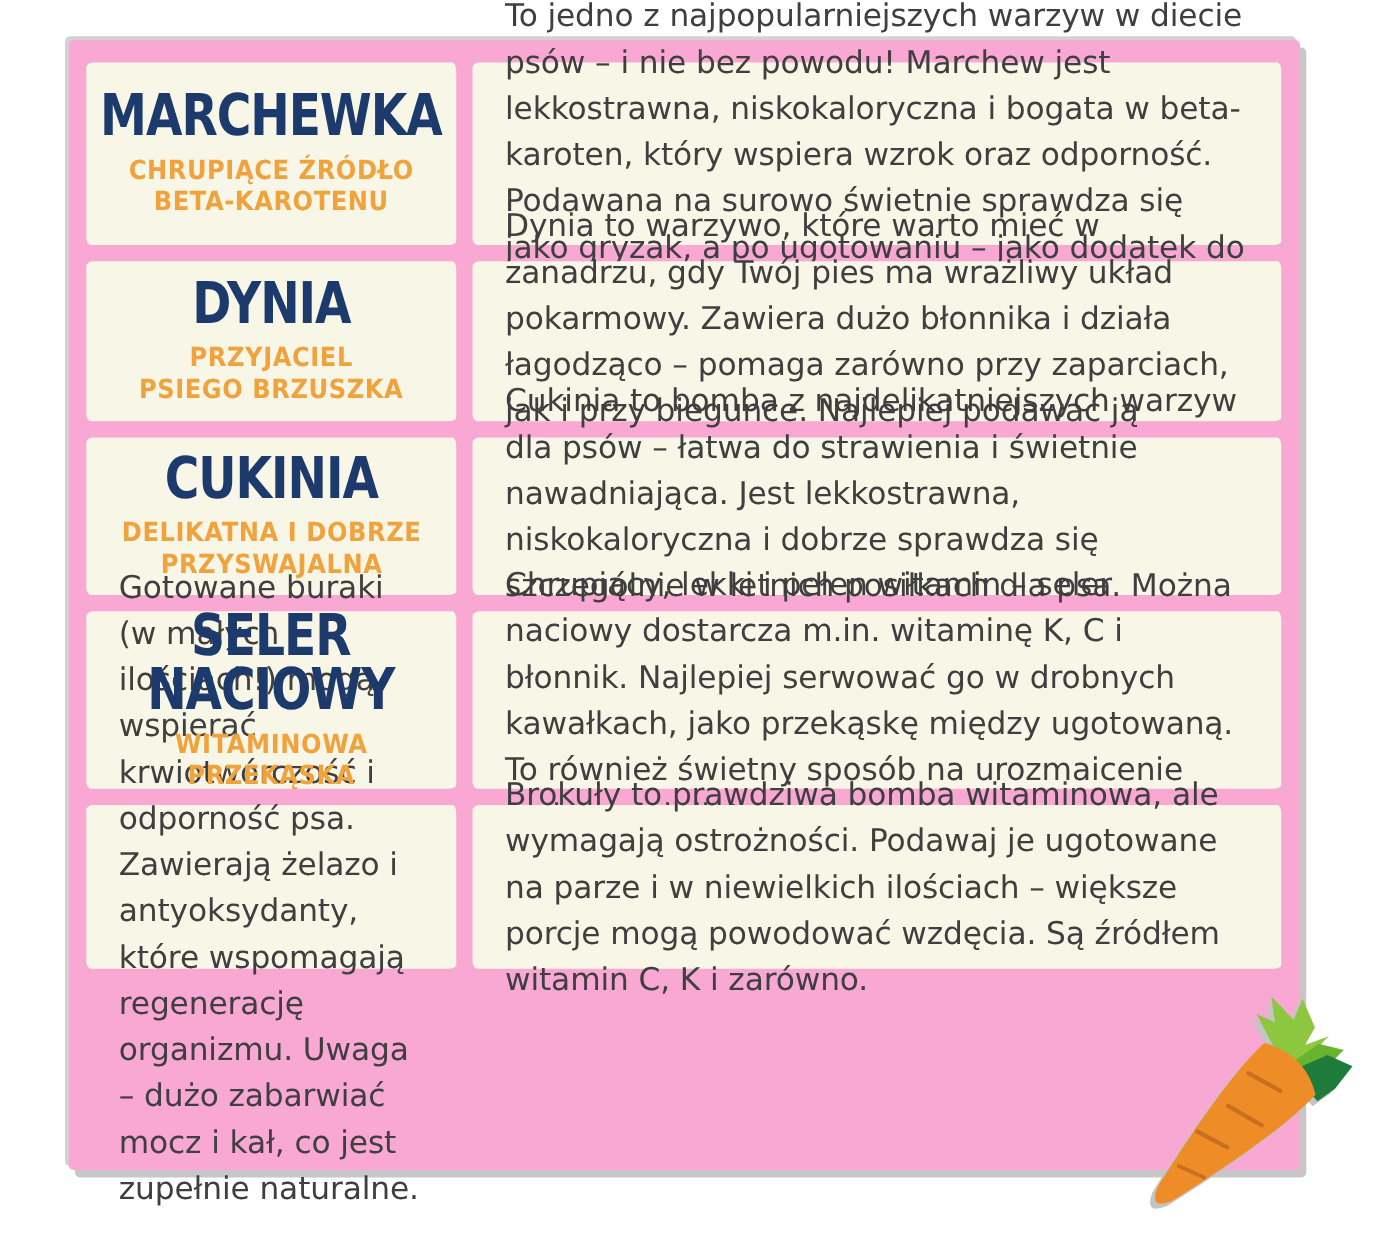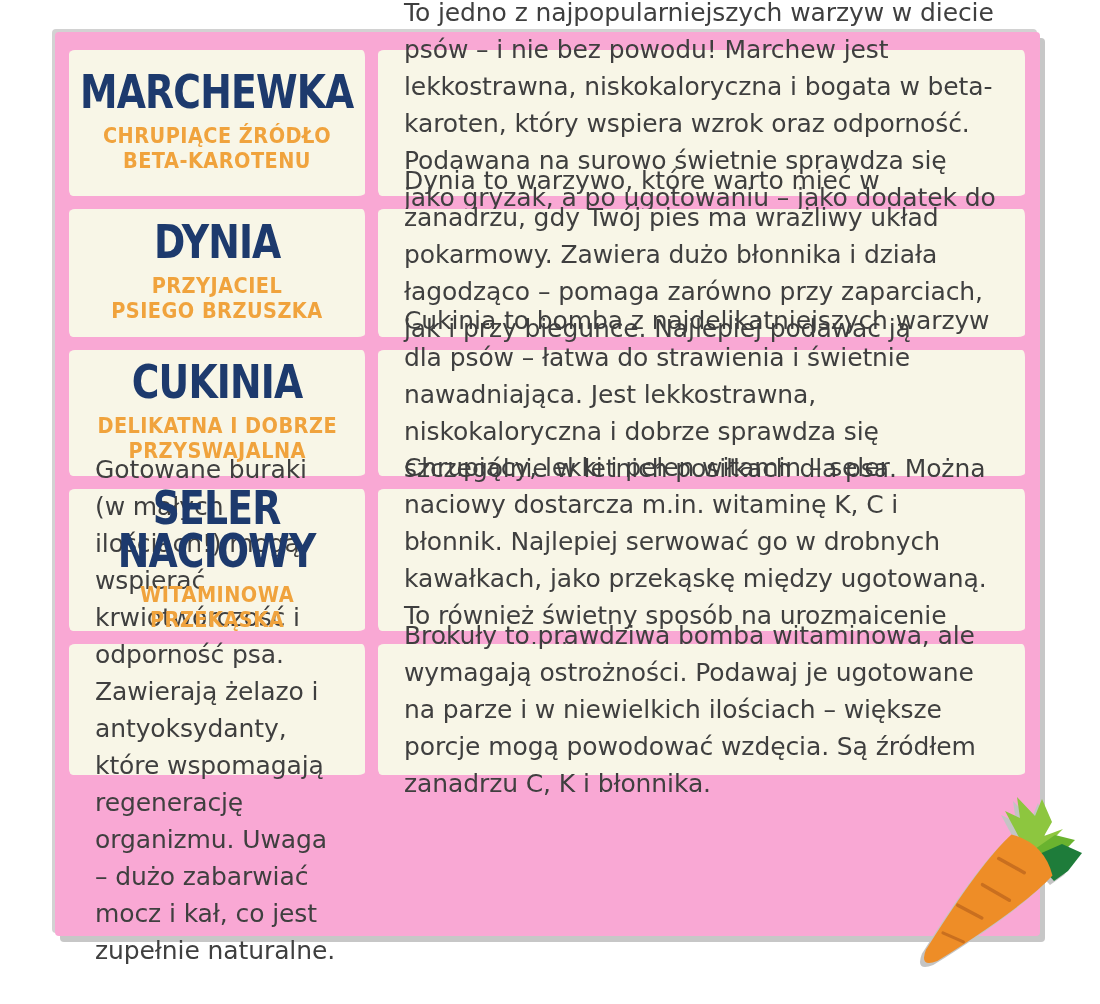--- a/index.html
+++ b/index.html
@@ -134,21 +134,21 @@
       </div>
       <div class="cell right">
         <p class="veg-desc">Chrupiący, lekki i pełen witamin – seler naciowy dostarcza m.in. witaminę K, C i błonnik. Najlepiej serwować go w drobnych kawałkach, jako przekąskę między ugotowaną. To również świetny sposób na urozmaicenie codziennej diety.</p>
       </div>
 
       <div class="cell right">
         <p class="veg-desc">Gotowane buraki (w małych ilościach!) mogą wspierać krwiotwórczość i odporność psa. Zawierają żelazo i antyoksydanty, które wspomagają regenerację organizmu. Uwaga – dużo zabarwiać mocz i kał, co jest zupełnie naturalne.</p>
       </div>
 
       <div class="cell right">
-        <p class="veg-desc">Brokuły to prawdziwa bomba witaminowa, ale wymagają ostrożności. Podawaj je ugotowane na parze i w niewielkich ilościach – większe porcje mogą powodować wzdęcia. Są źródłem zanadrzu C, K i błonnika.</p>
+        <p class="veg-desc">Brokuły to prawdziwa bomba witaminowa, ale wymagają ostrożności. Podawaj je ugotowane na parze i w niewielkich ilościach – większe porcje mogą powodować wzdęcia. Są źródłem witamin C, K i zarówno.</p>
       </div>
 
     </div>
   </div>
 
   <div class="carrot-wrap">
     <svg width="185" height="209" viewBox="0 0 185 209" xmlns="http://www.w3.org/2000/svg">
 
       <polygon points="116,46 100,16 115,23 112,2 130,21 137,4 147,27 139,41 158,34 137,55 121,58" fill="#8dc63f"></polygon>
       <polygon points="130,54 150,40 170,45 155,60 137,63" fill="#6ab32f"></polygon>

